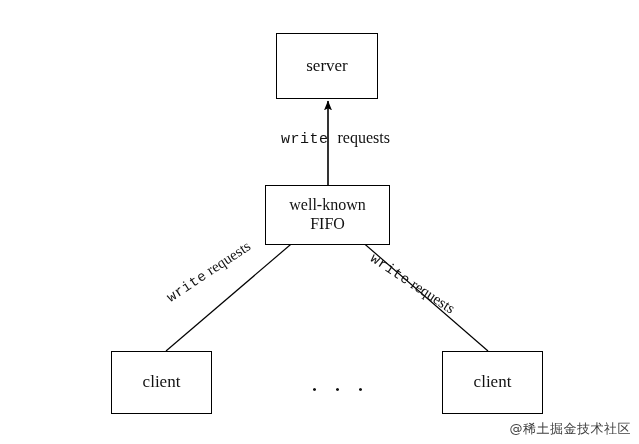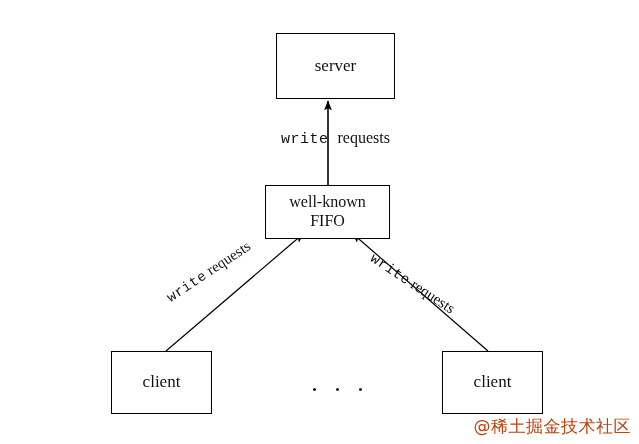--- a/index.html
+++ b/index.html
@@ -26,29 +26,29 @@
     flex-direction: column;
     align-items: center;
     justify-content: center;
     color: #111111;
     font-family: "Liberation Serif", serif;
     line-height: 1.18;
   }
   #server-box {
     left: 276px;
     top: 33px;
-    width: 119px;
+    width: 102px;
     height: 66px;
     font-size: 17px;
   }
   #fifo-box {
     left: 265px;
     top: 185px;
     width: 125px;
-    height: 54px;
+    height: 60px;
     font-size: 16px;
   }
   #client-left-box {
     left: 111px;
     top: 351px;
     width: 101px;
     height: 63px;
     font-size: 17px;
   }
   #client-right-box {
@@ -112,22 +112,22 @@
     text-align: center;
     font-size: 26px;
     letter-spacing: 5px;
     color: #111111;
     font-family: "Liberation Serif", serif;
   }
   #watermark {
     position: absolute;
     right: 8px;
     bottom: 6px;
-    color: #c2410c;
-    font-size: 17px;
+    color: #404040;
+    font-size: 13px;
     font-family: "DejaVu Sans", sans-serif;
     letter-spacing: 0.5px;
   }
 </style>
 </head>
 <body>
 
 <div id="canvas">
 
   <svg id="edges-layer" viewBox="0 0 639 444" width="639" height="444" xmlns="http://www.w3.org/2000/svg">

